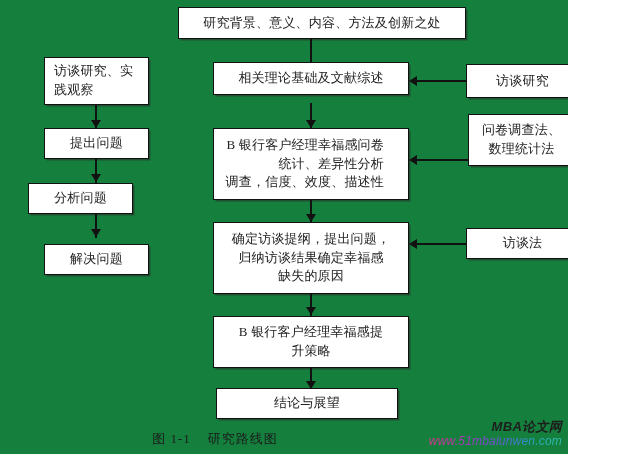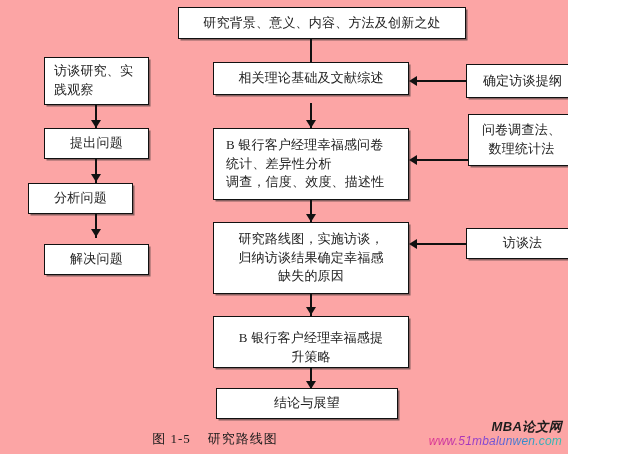--- a/index.html
+++ b/index.html
@@ -9,21 +9,21 @@
   }
   body {
     font-family: "Liberation Serif", "DejaVu Serif", serif;
     color: #1a1a1a;
   }
   #canvas {
     position: relative;
     width: 568px;
     height: 454px;
     overflow: hidden;
-    background: #fca5a5;
+    background: #15803d;
   }
   
   .box {
     position: absolute;
     box-sizing: border-box;
     border: 1.6px solid #111111;
     background: #ffffff;
     display: flex;
     flex-direction: column;
     justify-content: center;
@@ -34,21 +34,21 @@
     box-shadow: 2px 2px 0 -0.5px rgba(40,40,40,0.55);
   }
   .box .ln {
     display: block;
     white-space: nowrap;
   }
   .box.center { align-items: center; text-align: center; }
   .box.center .ln { text-align: center; }
   .box.left { align-items: flex-start; text-align: left; padding-left: 9px; }
   .box.left .ln { text-align: left; }
-  .box.pad { padding-left: 12px; padding-right: 12px; }
+  .box.pad { padding-left: 12px; padding-right: 24px; align-items: flex-end; }
 
   
   .vline {
     position: absolute;
     width: 1.6px;
     background: #111111;
   }
   .hline {
     position: absolute;
     height: 1.6px;
@@ -137,29 +137,29 @@
   <div class="box left pad" style="left:213px; top:128px; width:196px; height:72px;">
     <span class="ln">B 银行客户经理幸福感问卷</span>
     <span class="ln">统计、差异性分析</span>
     <span class="ln">调查，信度、效度、描述性</span>
   </div>
 
   <div class="vline" style="left:310px; top:200px; height:22px;"></div>
   <div class="arrow-down" style="left:306px; top:214px;"></div>
 
   <div class="box center" style="left:213px; top:222px; width:196px; height:72px;">
-    <span class="ln">研究路线图，实施访谈，</span>
+    <span class="ln">确定访谈提纲，提出问题，</span>
     <span class="ln">归纳访谈结果确定幸福感</span>
     <span class="ln">缺失的原因</span>
   </div>
 
   <div class="vline" style="left:310px; top:294px; height:22px;"></div>
   <div class="arrow-down" style="left:306px; top:307px;"></div>
 
-  <div class="box center" style="left:213px; top:316px; width:196px; height:52px;justify-content:flex-end;">
+  <div class="box center" style="left:213px; top:316px; width:196px; height:52px;">
     <span class="ln">B 银行客户经理幸福感提</span>
     <span class="ln">升策略</span>
   </div>
 
   <div class="vline" style="left:310px; top:368px; height:22px;"></div>
   <div class="arrow-down" style="left:306px; top:381px;"></div>
 
   <div class="box center" style="left:216px; top:388px; width:182px; height:31px;">
     <span class="ln">结论与展望</span>
   </div>
@@ -184,38 +184,38 @@
   </div>
 
   <div class="vline" style="left:95px; top:214px; height:24px;"></div>
   <div class="arrow-down" style="left:91px; top:229px;"></div>
 
   <div class="box center" style="left:44px; top:244px; width:105px; height:31px;">
     <span class="ln">解决问题</span>
   </div>
 
   <div class="box center" style="left:466px; top:64px; width:113px; height:34px;">
-    <span class="ln">确定访谈提纲</span>
+    <span class="ln">访谈研究</span>
   </div>
   <div class="hline" style="left:417px; top:80px; width:49px;"></div>
   <div class="arrow-left" style="left:409px; top:76px;"></div>
 
   <div class="box center" style="left:468px; top:114px; width:107px; height:52px;">
     <span class="ln">问卷调查法、</span>
     <span class="ln">数理统计法</span>
   </div>
   <div class="hline" style="left:417px; top:159px; width:51px;"></div>
   <div class="arrow-left" style="left:409px; top:155px;"></div>
 
   <div class="box center" style="left:466px; top:228px; width:113px; height:31px;">
     <span class="ln">访谈法</span>
   </div>
   <div class="hline" style="left:417px; top:243px; width:49px;"></div>
   <div class="arrow-left" style="left:409px; top:239px;"></div>
 
-  <div id="caption">图 1-5    研究路线图</div>
+  <div id="caption">图 1-1    研究路线图</div>
 
   <div id="watermark">
     <span id="wm-brand">MBA论文网</span>
     <span id="wm-url">www.51mbalunwen.com</span>
   </div>
 
 </div>
 
 </body></html>

